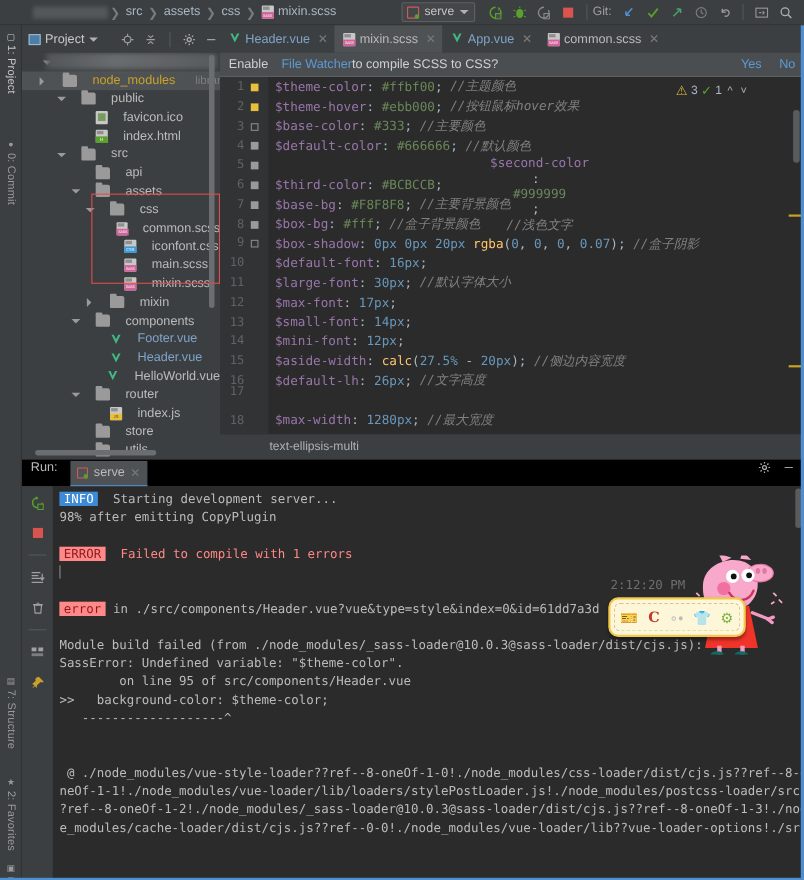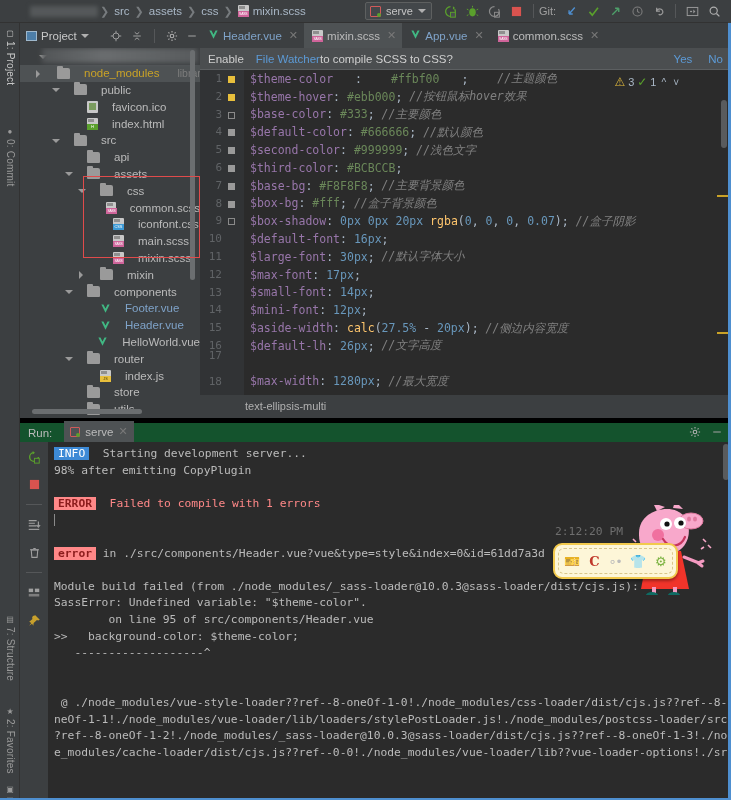--- a/index.html
+++ b/index.html
@@ -198,22 +198,22 @@
   
   .ebread {
     position:absolute; left:200px; top:395px; width:531px; height:21px;
     background:#3c3f41; display:flex; align-items:center; padding-left:45px;
     font-size:11px; color:#b0b0b0;
   }
 
   
   .runhdr {
     position:absolute; left:20px; top:418px; width:711px; height:24px;
-    background:#14532d; display:flex; align-items:center; padding-left:8px;
-    font-size:11.5px; border-top:5px solid #000000;
+    background:#000000; display:flex; align-items:flex-start; padding-left:8px;
+    font-size:11.5px; border-top:1px solid #000000;
   }
   .runhdr .rlbl { color:#bbbbbb; margin-right:12px; }
   .runtab {
     display:flex; align-items:center; gap:5px; padding:3px 6px; border-bottom:2px solid #4e8fd0;
     background:#4e5254; height:24px; cursor:pointer;
   }
   .runtab .vueicon2{width:10px;height:10px;border:1.4px solid #d05a5a;position:relative;border-radius:1px;}
   .runtab .vueicon2::after{content:"";position:absolute;right:-1px;bottom:-1px;width:4px;height:4px;border-radius:50%;background:#5aa02c;}
   .runhdr .hright { margin-left:auto; display:flex; align-items:center; gap:10px; padding-right:8px;}
 
@@ -225,21 +225,21 @@
   .rtsep { width:16px; height:1px; background:#555759; margin:2px 0;}
 
   .console {
     position:absolute; left:48px; top:442px; width:683px; height:358px;
     background:#2b2b2b; overflow:hidden; padding:4px 0 0 6px;
     font-family:"DejaVu Sans Mono","Liberation Mono",monospace; font-size:11.3px;
     color:#bbbbbb; line-height:16.6px;
   }
   .cline { white-space:pre; }
   .badge-info { background:#3d8ad6; color:#ffffff; padding:0 4px; }
-  .badge-err  { background:#ff8888; color:#8c1c1c; padding:0 4px;font-weight:bold; }
+  .badge-err  { background:#ff8888; color:#8c1c1c; padding:0 4px; }
   .t-err { color:#ff8888; }
   .timestamp { position:absolute; right:108px; top:82px; color:#6e6e6e; font-size:11.3px;}
   .caretbar { display:inline-block; width:1px; height:12px; background:#8a8a8a; vertical-align:middle;}
   .cscroll-r { position:absolute; right:2px; top:2px; width:6px; height:36px; background:#595b5d; border-radius:3px;}
 
   
   .peppa { position:absolute; left:553px; top:505px; width:178px; height:90px; z-index:40; pointer-events:none; }
   .peppa-bar {
     position:absolute; left:0px; top:38px; width:125px; height:36px;
     background:#fdf6d8; border:2.5px solid #f2c94c; border-radius:9px;
@@ -618,25 +618,25 @@
         <div class="lnum" style="top: 180px; left: 0px;">11</div>
         <div class="lnum" style="top: 197.8px; left: 0px;">12</div>
         <div class="lnum" style="top: 215.6px; left: 0px;">13</div>
         <div class="lnum" style="top: 233.4px; left: 0px;">14</div>
         <div class="lnum" style="top: 251.2px; left: 0px;">15</div>
         <div class="lnum" style="top: 269px; left: 0px;">16</div>
         <div class="lnum" style="top: 279px; left: 0px;">17</div>
         <div class="lnum" style="top: 304.6px; left: 0px;">18</div>
       </div>
     <div class="codearea" id="code-lines">
-        <div class="ln" style="padding-left: 6px; gap: 22px;"><span class="c-var">$theme-color</span><span class="c-p">: </span><span class="c-hex">#ffbf00</span><span class="c-p">; </span><span class="c-cmt">//主题颜色</span></div>
+        <div class="ln" style="padding-left: 6px;"><span class="c-var">$theme-color</span><span class="c-p">: </span><span class="c-hex">#ffbf00</span><span class="c-p">; </span><span class="c-cmt">//主题颜色</span></div>
         <div class="ln" style="padding-left: 6px;"><span class="c-var">$theme-hover</span><span class="c-p">: </span><span class="c-hex">#ebb000</span><span class="c-p">; </span><span class="c-cmt">//按钮鼠标hover效果</span></div>
         <div class="ln" style="padding-left: 6px;"><span class="c-var">$base-color</span><span class="c-p">: </span><span class="c-hex">#333</span><span class="c-p">; </span><span class="c-cmt">//主要颜色</span></div>
         <div class="ln" style="padding-left: 6px;"><span class="c-var">$default-color</span><span class="c-p">: </span><span class="c-hex">#666666</span><span class="c-p">; </span><span class="c-cmt">//默认颜色</span></div>
-        <div class="ln" style="padding-left: 6px;"><span class="c-var">$second-color</span><span class="c-p">: </span><span class="c-hex">#999999</span><span class="c-p">; </span><span class="c-cmt">//浅色文字</span></div>
+        <div class="ln" style="padding-left: 6px; flex-direction: column;"><span class="c-var">$second-color</span><span class="c-p">: </span><span class="c-hex">#999999</span><span class="c-p">; </span><span class="c-cmt">//浅色文字</span></div>
         <div class="ln" style="padding-left: 6px;"><span class="c-var">$third-color</span><span class="c-p">: </span><span class="c-hex">#BCBCCB</span><span class="c-p">;</span></div>
         <div class="ln" style="padding-left: 6px;"><span class="c-var">$base-bg</span><span class="c-p">: </span><span class="c-hex">#F8F8F8</span><span class="c-p">; </span><span class="c-cmt">//主要背景颜色</span></div>
         <div class="ln" style="padding-left: 6px;"><span class="c-var">$box-bg</span><span class="c-p">: </span><span class="c-hex">#fff</span><span class="c-p">; </span><span class="c-cmt">//盒子背景颜色</span></div>
         <div class="ln" style="padding-left: 6px;"><span class="c-var">$box-shadow</span><span class="c-p">: </span><span class="c-num">0px</span><span class="c-p"> </span><span class="c-num">0px</span><span class="c-p"> </span><span class="c-num">20px</span><span class="c-p"> </span><span class="c-fn">rgba</span><span class="c-p">(</span><span class="c-num">0</span><span class="c-p">, </span><span class="c-num">0</span><span class="c-p">, </span><span class="c-num">0</span><span class="c-p">, </span><span class="c-num">0.07</span><span class="c-p">); </span><span class="c-cmt">//盒子阴影</span></div>
         <div class="ln" style="padding-left: 6px;"><span class="c-var">$default-font</span><span class="c-p">: </span><span class="c-num">16px</span><span class="c-p">;</span></div>
         <div class="ln" style="padding-left: 6px;"><span class="c-var">$large-font</span><span class="c-p">: </span><span class="c-num">30px</span><span class="c-p">; </span><span class="c-cmt">//默认字体大小</span></div>
         <div class="ln" style="padding-left: 6px;"><span class="c-var">$max-font</span><span class="c-p">: </span><span class="c-num">17px</span><span class="c-p">;</span></div>
         <div class="ln" style="padding-left: 6px;"><span class="c-var">$small-font</span><span class="c-p">: </span><span class="c-num">14px</span><span class="c-p">;</span></div>
         <div class="ln" style="padding-left: 6px;"><span class="c-var">$mini-font</span><span class="c-p">: </span><span class="c-num">12px</span><span class="c-p">;</span></div>
         <div class="ln" style="padding-left: 6px;"><span class="c-var">$aside-width</span><span class="c-p">: </span><span class="c-fn">calc</span><span class="c-p">(</span><span class="c-num">27.5%</span><span class="c-p"> - </span><span class="c-num">20px</span><span class="c-p">); </span><span class="c-cmt">//侧边内容宽度</span></div>

